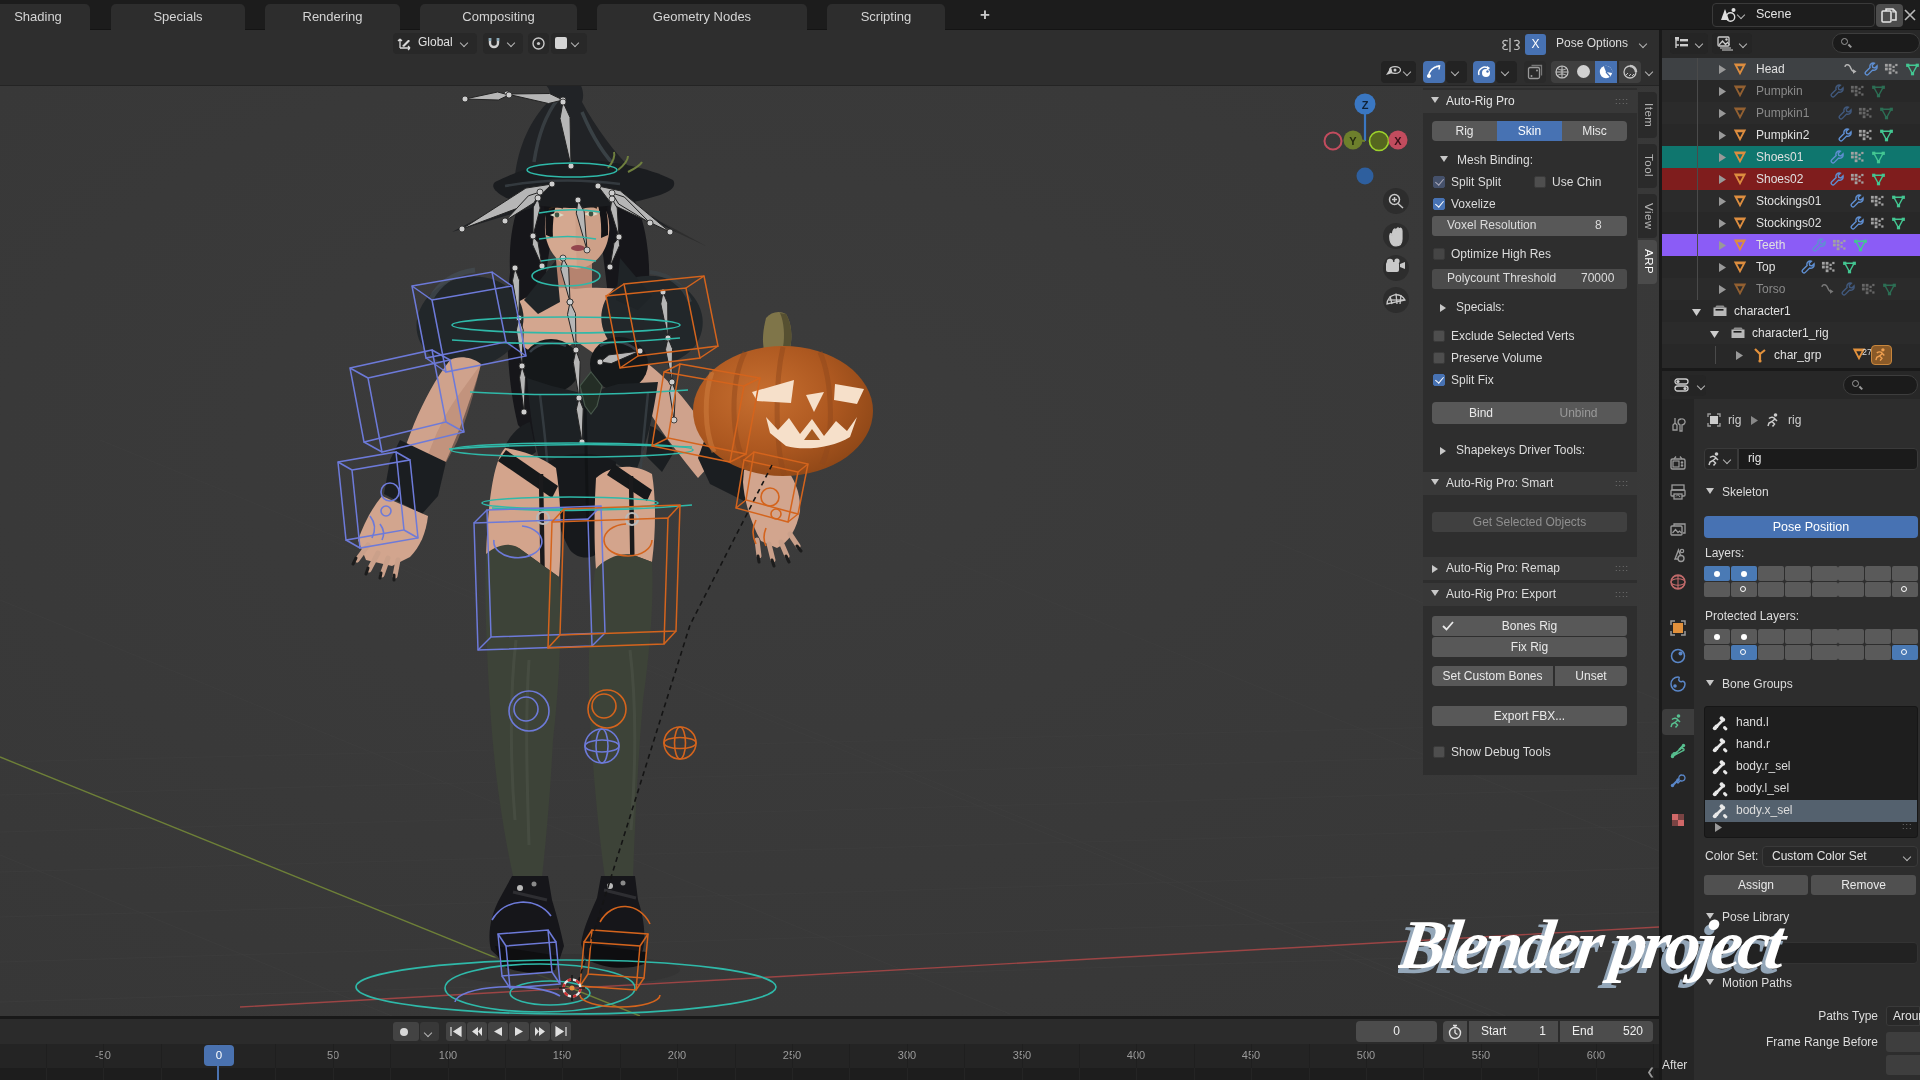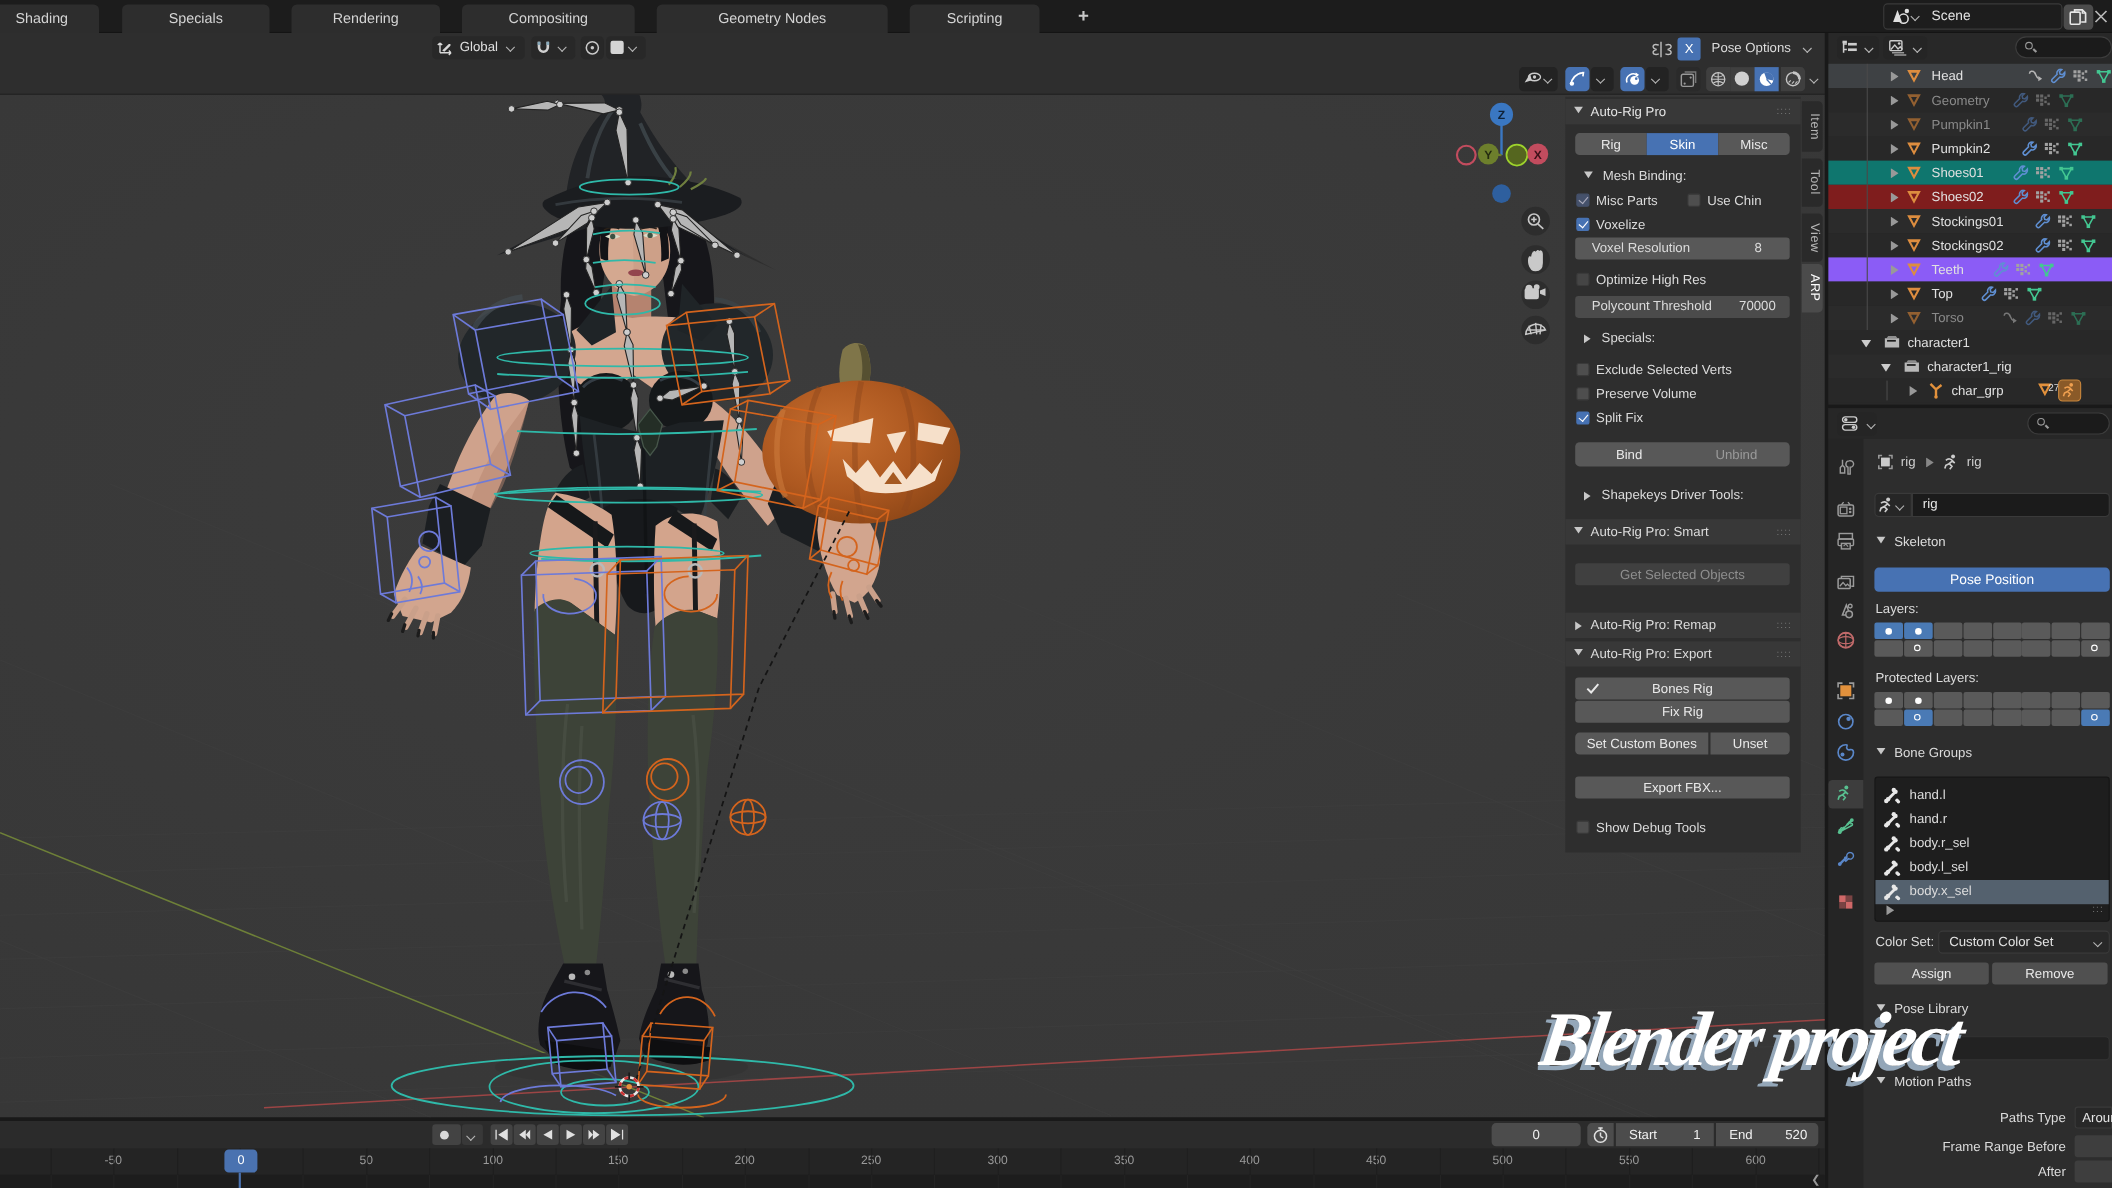--- a/index.html
+++ b/index.html
@@ -519,21 +519,21 @@
 <span class="chev" style="position:absolute;left:1646px;top:39px"></span>
 </div>
 
 <div class="abs" id="npanel">
 <div class="phead" style="top:2px"><span class="tri-d" style="margin:0 7px 0 8px"></span><b style="font-weight:normal;color:#e4e4e4">Auto-Rig Pro</b><span style="float:right;margin-right:8px;color:#777;letter-spacing:1px;font-size:9px">::::</span></div>
 <div class="btn" style="left:9px;top:33px;width:65px;height:20px;line-height:20px;border-radius:4px 0 0 4px">Rig</div>
 <div class="btn" style="left:74px;top:33px;width:65px;height:20px;line-height:20px;background:#4772b3;color:#fff;border-radius:0">Skin</div>
 <div class="btn" style="left:139px;top:33px;width:65px;height:20px;line-height:20px;border-radius:0 4px 4px 0">Misc</div>
 <div class="lbl" style="left:17px;top:65px"><span class="tri-d" style="margin-right:9px"></span>Mesh Binding:</div>
 <div class="cb ondim" style="left:10px;top:88px"></div>
-      <div class="lbl dim" style="left:28px;top:87px">Misc Parts</div>
+      <div class="lbl dim" style="left:28px;top:87px">Split Split</div>
 <div class="cb" style="left:111px;top:88px"></div>
       <div class="lbl dim" style="left:129px;top:87px">Use Chin</div>
 <div class="cb on" style="left:10px;top:110px"></div>
       <div class="lbl" style="left:28px;top:109px">Voxelize</div>
 <div class="btn" style="left:9px;top:128px;width:195px;height:20px"></div>
 <div class="lbl" style="left:24px;top:130px">Voxel Resolution</div>
       <div class="lbl" style="left:172px;top:130px">8</div>
 <div class="cb" style="left:10px;top:160px;background:#454545"></div>
       <div class="lbl dim" style="left:28px;top:159px">Optimize High Res</div>
 <div class="btn" style="left:9px;top:181px;width:195px;height:20px;background:#4b4b4b"></div>
@@ -659,21 +659,21 @@
           <use href="#i-tri"></use>
         </svg>
 </div>
 <div class="orow" style="top:50px;background:#282828">
 <svg class="oicon" style="left:56px;top:7px" width="8" height="9" viewBox="0 0 8 9">
           <path d="M1 0 L8 4.5 L1 9 Z" fill="#999"></path>
         </svg>
 <svg class="oicon" style="left:70px;top:3px" width="16" height="16" viewBox="0 0 16 16" color="#936031">
           <use href="#i-otri"></use>
         </svg>
-<span style="position:absolute;left:94px;color:#8a8a8a">Geometry</span>
+<span style="position:absolute;left:94px;color:#8a8a8a">Pumpkin</span>
 <svg class="oicon" style="left:168px" width="15" height="15" viewBox="0 0 16 16" color="#41597d">
           <use href="#i-wrench"></use>
         </svg>
 <svg class="oicon" style="left:188px" width="15" height="15" viewBox="0 0 16 16" color="#676767">
           <use href="#i-dots"></use>
         </svg>
 <svg class="oicon" style="left:209px" width="15" height="15" viewBox="0 0 16 16" color="#2c6e54">
           <use href="#i-tri"></use>
         </svg>
 </div>
@@ -1059,21 +1059,21 @@
 <div class="btn" style="left:42px;top:504px;width:104px;height:20px;line-height:20px;background:#505050">Assign</div>
 <div class="btn" style="left:149px;top:504px;width:105px;height:20px;line-height:20px;background:#505050">Remove</div>
 <div class="lbl" style="left:44px;top:539px"><span class="tri-d" style="margin-right:8px"></span>Pose Library</div>
 <div style="position:absolute;left:42px;top:571px;width:214px;height:22px;background:#222;border:1px solid #333;border-radius:4px"></div>
 <div class="lbl" style="left:44px;top:605px"><span class="tri-d" style="margin-right:8px"></span>Motion Paths</div>
 <div class="lbl" style="left:0px;top:638px;width:216px;text-align:right">Paths Type</div>
 <div style="position:absolute;left:224px;top:635px;width:34px;height:20px;background:#282828;border:1px solid #3a3a3a;border-radius:3px 0 0 3px"></div>
 <span class="lbl" style="left:231px;top:638px;color:#e4e4e4">Arour</span>
 <div class="lbl" style="left:0px;top:664px;width:216px;text-align:right">Frame Range Before</div>
 <div style="position:absolute;left:224px;top:661px;width:34px;height:20px;background:#3e3e3e;border-radius:3px 0 0 3px"></div>
-<div class="lbl" style="left:0px;top:687px;width:216px;text-align:right">After</div>
+<div class="lbl" style="left:0px;top:687px;width:216px;text-align:left">After</div>
 <div style="position:absolute;left:224px;top:684px;width:34px;height:20px;background:#3e3e3e;border-radius:3px 0 0 3px"></div>
 </div>
 <div class="abs" id="sep-v"></div>
 <div class="abs" id="sep-h1"></div>
 <div class="abs" id="sep-tl"></div>
 
 <div class="abs" id="timeline">
 <div class="tbtn" style="left:393px;width:26px"></div>
 <div style="position:absolute;left:400px;top:9px;width:8px;height:8px;border-radius:50%;background:#d8d8d8"></div>
 <div class="tbtn" style="left:420px;width:19px;background:#383838"></div>

